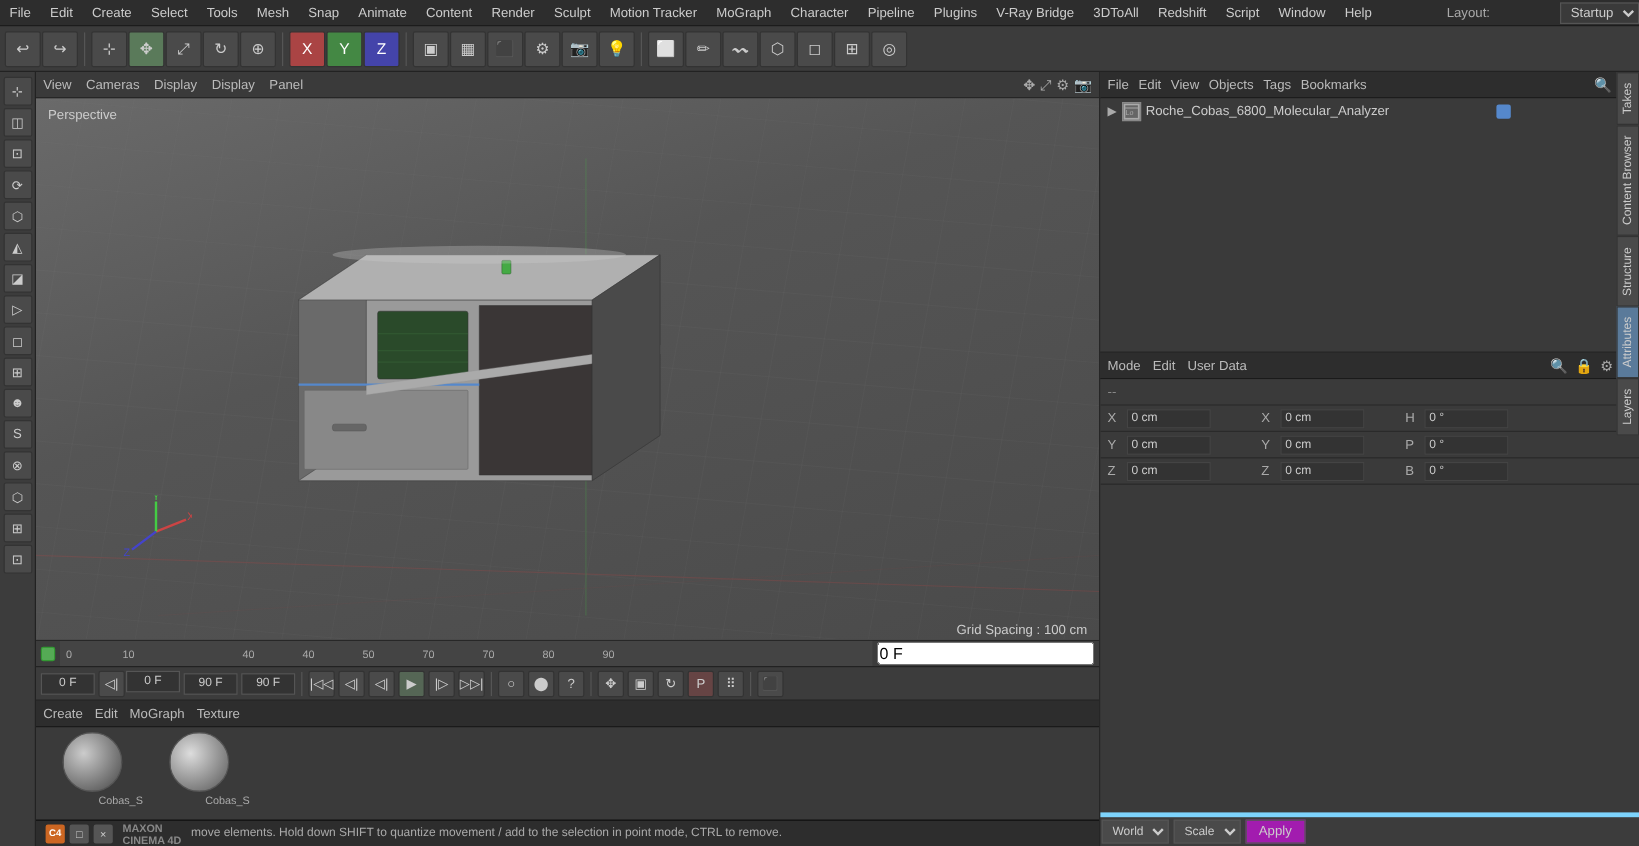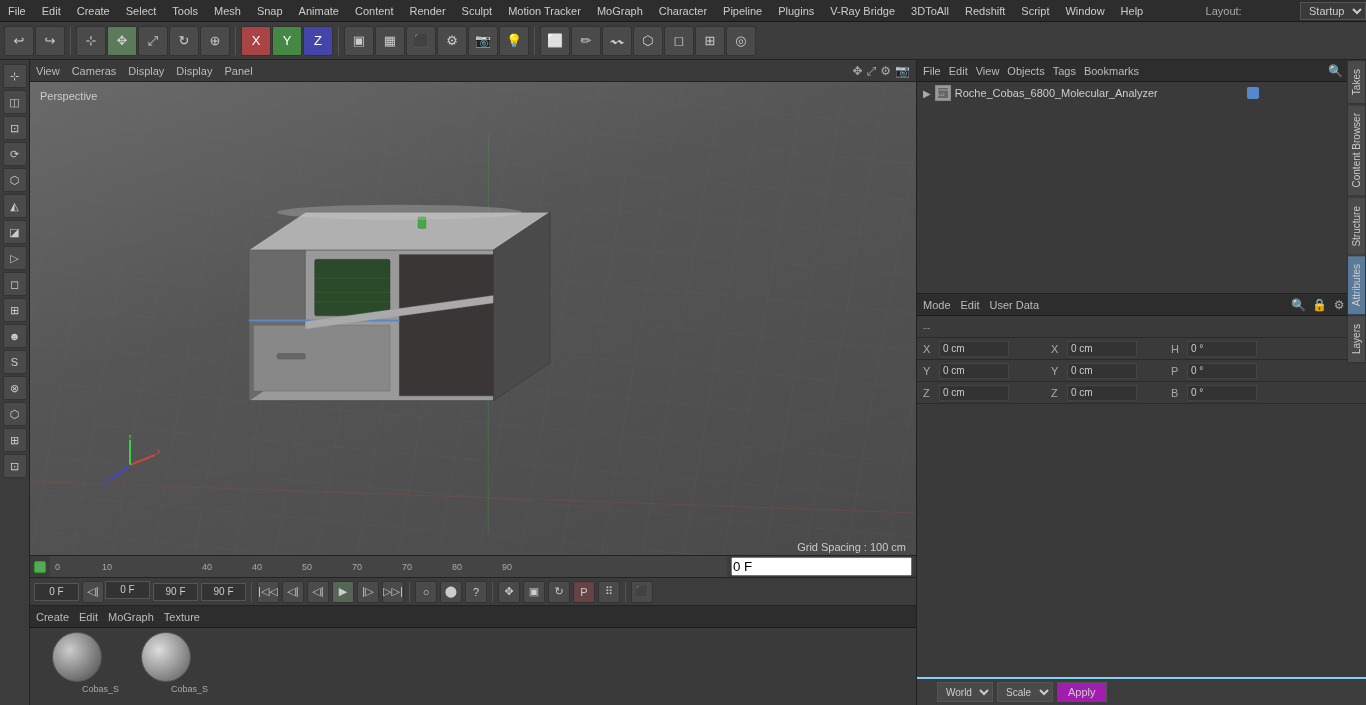--- a/index.html
+++ b/index.html
@@ -65,21 +65,21 @@
     .attr-menu { color: #bbb; font-size: 11px; cursor: pointer; }
     #attr-header-icons { margin-left: auto; display: flex; gap: 6px; }
     #attr-content { flex: 1; background: #3a3a3a; overflow: hidden; }
     .coord-row { display: flex; align-items: center; height: 22px; padding: 0 6px; border-bottom: 1px solid #2a2a2a; }
     .coord-label { color: #aaa; font-size: 11px; width: 16px; }
     .coord-input { background: #333; border: 1px solid #444; color: #ccc; width: 70px; height: 16px; font-size: 10px; padding: 0 3px; margin-right: 2px; }
     .coord-suffix { color: #888; font-size: 10px; width: 30px; }
     .coord-input2 { background: #333; border: 1px solid #444; color: #ccc; width: 70px; height: 16px; font-size: 10px; padding: 0 3px; }
     .coord-label2 { color: #aaa; font-size: 11px; width: 16px; margin-left: 10px; }
     .coord-suffix2 { color: #888; font-size: 10px; width: 30px; }
-    #attr-bottom-bar { display: flex; align-items: center; background: #3c3c3c; height: 28px; border-top: 2px solid #7dd3fc; padding: 0 20px; gap: 4px; }
+    #attr-bottom-bar { display: flex; align-items: center; background: #3c3c3c; height: 28px; border-top: 4px solid #7dd3fc; padding: 0 1px; gap: 4px; }
     .attr-select { background: #4a4a4a; border: 1px solid #555; color: #ccc; height: 20px; font-size: 10px; padding: 0 4px; }
     .apply-btn { background: #a21caf; border: 1px solid #555; color: #ccc; height: 20px; padding: 0 10px; cursor: pointer; font-size: 11px; }
 
     
     #material-area { height: 100px; background: #3a3a3a; border-top: 1px solid #222; display: flex; flex-direction: column; }
     #mat-header { display: flex; align-items: center; background: #2d2d2d; height: 22px; border-bottom: 1px solid #1a1a1a; padding: 0 6px; gap: 10px; }
     .mat-menu { color: #bbb; font-size: 11px; cursor: pointer; }
     #mat-content { flex: 1; display: flex; gap: 4px; padding: 4px; overflow: hidden; }
     .mat-thumb { display: flex; flex-direction: column; align-items: center; gap: 2px; cursor: pointer; }
     .mat-ball { width: 50px; height: 50px; border-radius: 50%; background: radial-gradient(circle at 35% 35%, #ccc, #888 50%, #444); border: 1px solid #555; }
@@ -343,20 +343,29 @@
           <div class="mat-ball"></div>
           <div class="mat-label">Cobas_S</div>
         </div>
         <div class="mat-thumb">
           <div class="mat-ball2"></div>
           <div class="mat-label">Cobas_S</div>
         </div>
       </div>
     </div>
 
+    <div id="status-bar">
+      <div style="display:flex;align-items:center;gap:4px;">
+        <div class="status-icon" style="background:#cc6622;color:#fff;font-size:8px;font-weight:bold;">C4</div>
+        <div class="status-icon">□</div>
+        <div class="status-icon">×</div>
+      </div>
+      <div id="maxon-logo">MAXON<br>CINEMA 4D</div>
+      <div id="status-text">move elements. Hold down SHIFT to quantize movement / add to the selection in point mode, CTRL to remove.</div>
+    </div>
   </div>
 
   <div id="right-panel" style="position:relative;">
 
     <div id="right-top">
       <div id="obj-panel-header">
         <span class="obj-panel-menu">File</span>
         <span class="obj-panel-menu">Edit</span>
         <span class="obj-panel-menu">View</span>
         <span class="obj-panel-menu">Objects</span>

